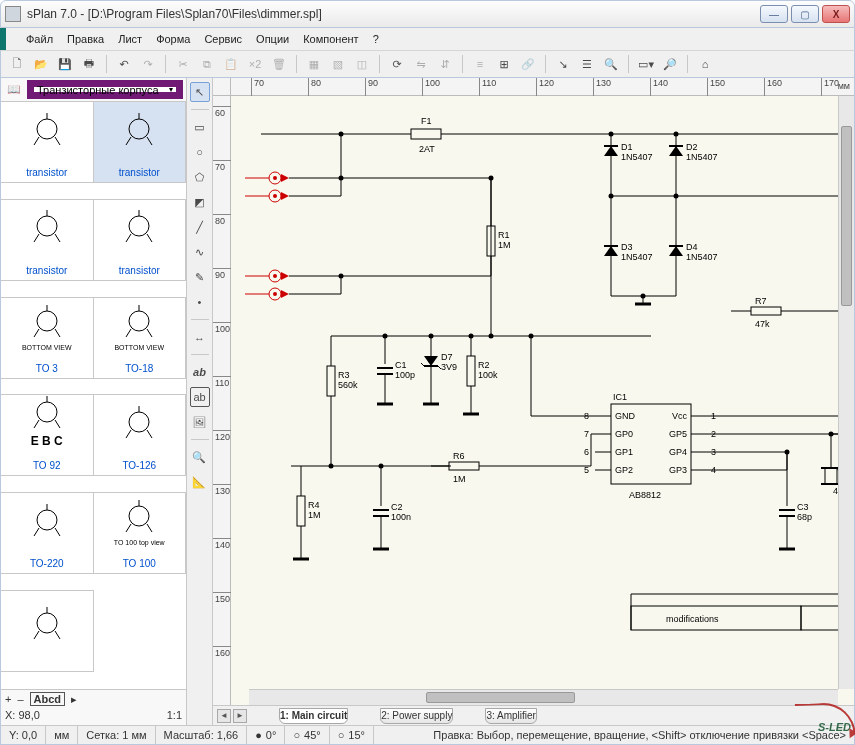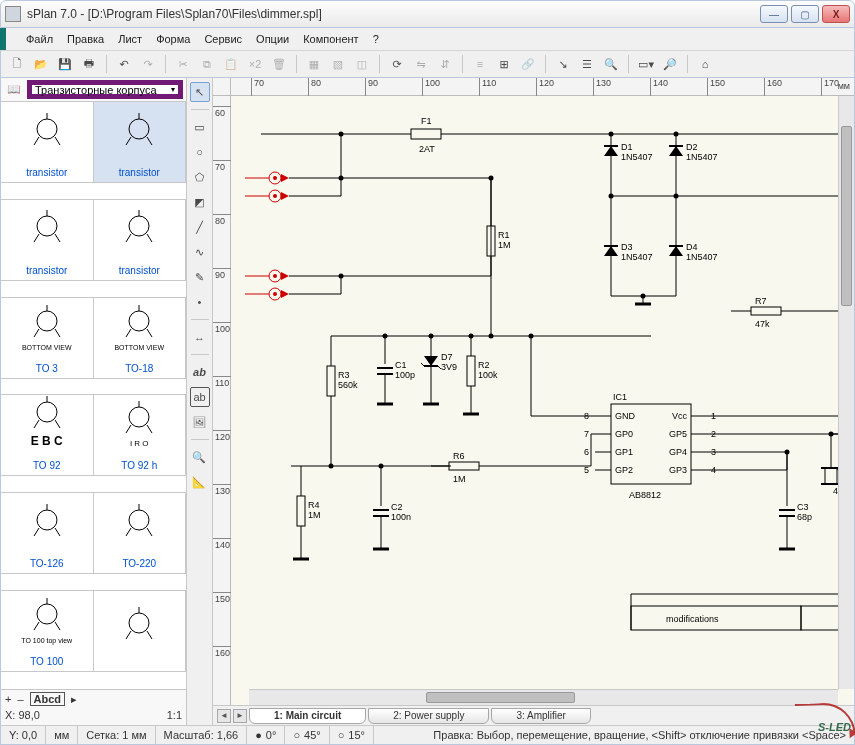--- a/index.html
+++ b/index.html
@@ -22,21 +22,21 @@
 .tb-btn { width: 20px; height: 20px; display:flex; align-items:center; justify-content:center; border-radius:2px; color:#4a4a4a; }
 .tb-sep { width: 1px; height: 18px; background: #c8c8c8; margin: 0 3px; }
 .tb-btn.disabled { opacity: .4; }
 
 
 .content { display:flex; height: calc(745px - 28px - 22px - 28px - 20px); border-left:1px solid #b9c8dd; border-right:1px solid #b9c8dd; }
 
 
 .left-panel { width: 186px; background:#f8f8f8; border-right:1px solid #c8c8c8; display:flex; flex-direction: column; }
 .lib-header { height: 24px; display:flex; align-items:center; padding:2px 3px; gap:3px; border-bottom:1px solid #c8c8c8; }
-.lib-dropdown { flex:1; height:19px; border:5px solid #701a75; background:#fff; display:flex; align-items:center; padding:0 3px; font-size:11px; }
+.lib-dropdown { flex:1; height:19px; border:7px solid #701a75; background:#fff; display:flex; align-items:center; padding:0 3px; font-size:11px; }
 .lib-dropdown::after { content:"▾"; margin-left:auto; font-size:8px;}
 .lib-grid { flex:1; overflow-y:auto; display:grid; grid-template-columns: 1fr 1fr; gap:0; padding:0; background:#fff;}
 .lib-cell { height: 82px; border:1px solid #c8c8c8; margin:-1px 0 0 -1px; display:flex; flex-direction:column; align-items:center; justify-content:flex-end; padding:4px; background:#fff; }
 .lib-cell.selected { background:#d6e2f1; }
 .lib-cell .sym { flex:1; display:flex; align-items:center; justify-content:center; width:100%; }
 .lib-cell .lbl { font-size:10px; color:#0050cc; margin-top:12px; }
 .lib-footer { height:36px; border-top:1px solid #c8c8c8; display:flex; flex-direction:column; padding:1px 4px; font-size:10px; color:#333;}
 .lib-footer .row1 { display:flex; align-items:center; gap:6px; height:16px;}
 .lib-footer .row2 { display:flex; justify-content:space-between; height:16px; align-items:center;}
 
@@ -52,21 +52,21 @@
 .ruler-h .tick { position:absolute; top:0; height:18px; border-left:1px solid #888; font-size:9px; color:#444; padding-left:2px; line-height:10px;}
 .ruler-h .unit { position:absolute; right:4px; top:3px; font-size:9px; color:#444;}
 .ruler-corner { position:absolute; left:0; top:0; width:18px; height:18px; background:#f4f4f4; border-right:1px solid #bbb; border-bottom:1px solid #bbb;}
 .canvas-row { flex:1; display:flex; position:relative; overflow:hidden;}
 .ruler-v { width:18px; background:#f4f4f4; border-right:1px solid #bbb; position:relative;}
 .ruler-v .tick { position:absolute; left:0; width:18px; border-top:1px solid #888; font-size:9px; color:#444; padding-top:1px; text-align:left; padding-left:2px;}
 .canvas { flex:1; background:#f9f8ee; position:relative; overflow:hidden;}
 .canvas svg { position:absolute; left:0; top:0;}
 .schematic-text { font-family: Arial, sans-serif; font-size:9px; fill:#000;}
 .tabs { height:20px; background:#f0f0f0; border-top:1px solid #c8c8c8; display:flex; align-items:center; padding:0 4px; gap:2px;}
-.tab { height:16px; padding:0 24px; border:1px solid #a8a8a8; border-top-left-radius:0; border-bottom-left-radius:6px; border-bottom-right-radius:6px; background:linear-gradient(#fff,#e6e6e6); font-size:10px; display:flex; align-items:center; color:#333;}
+.tab { height:16px; padding:0 0; border:1px solid #a8a8a8; border-top-left-radius:0; border-bottom-left-radius:6px; border-bottom-right-radius:6px; background:linear-gradient(#fff,#e6e6e6); font-size:10px; display:flex; align-items:center; color:#333;margin-left:30px;}
 .tab.active { background:#fff; font-weight:bold;}
 .tab-arrow { width:14px; height:14px; display:flex; align-items:center; justify-content:center; background:#e6e6e6; border:1px solid #a8a8a8; font-size:8px; color:#555;}
 
 
 .status-bar { height:20px; background:#f0f0f0; border:1px solid #b9c8dd; border-top:1px solid #c8c8c8; display:flex; align-items:center; font-size:10px; color:#333;}
 .status-cell { padding:0 8px; border-right:1px solid #c8c8c8; height:100%; display:flex; align-items:center; gap:4px;}
 .status-cell.last { border-right:none; margin-left:auto; }
 
 
 .watermark { position:absolute; right:4px; bottom:8px; font-family: Arial; font-style:italic; font-weight:bold; font-size:22px; color:#14532d; opacity:.85; z-index:99; pointer-events:none;}
@@ -222,32 +222,20 @@
           <div class="sym">
             <svg width="50" height="40">
               <circle cx="25" cy="18" r="10"></circle>
               <line x1="25" y1="8" x2="25" y2="2"></line>
               <line x1="17" y1="26" x2="12" y2="34"></line>
               <line x1="33" y1="26" x2="38" y2="34"></line>
             </svg>
           </div>
           <div style="font-size: 12px; font-weight: bold;">E B C</div>
           <div class="lbl">TO 92</div>
-        </div>
-        <div class="lib-cell">
-          <div class="sym">
-            <svg width="50" height="40">
-              <circle cx="25" cy="18" r="10"></circle>
-              <line x1="25" y1="8" x2="25" y2="2"></line>
-              <line x1="17" y1="26" x2="12" y2="34"></line>
-              <line x1="33" y1="26" x2="38" y2="34"></line>
-            </svg>
-          </div>
-          <div style="font-size: 8px;">I R O</div>
-          <div class="lbl">TO 92 h</div>
         </div>
         <div class="lib-cell">
           <div class="sym">
             <svg width="50" height="40">
               <circle cx="25" cy="18" r="10"></circle>
               <line x1="25" y1="8" x2="25" y2="2"></line>
               <line x1="17" y1="26" x2="12" y2="34"></line>
               <line x1="33" y1="26" x2="38" y2="34"></line>
             </svg>
           </div>

